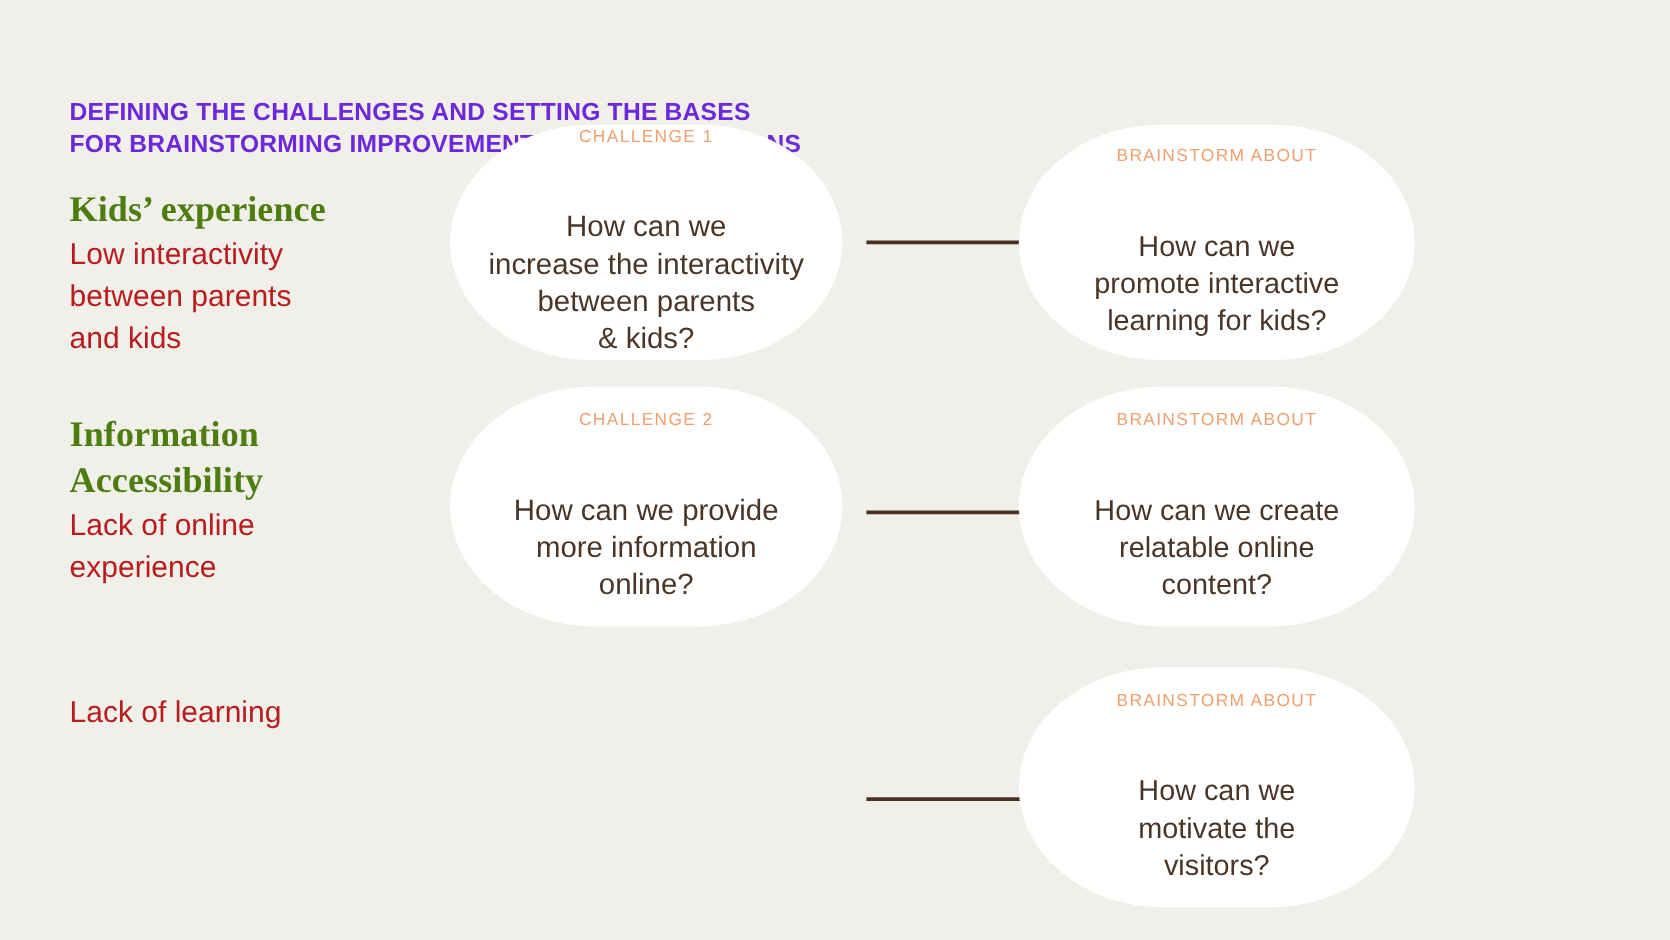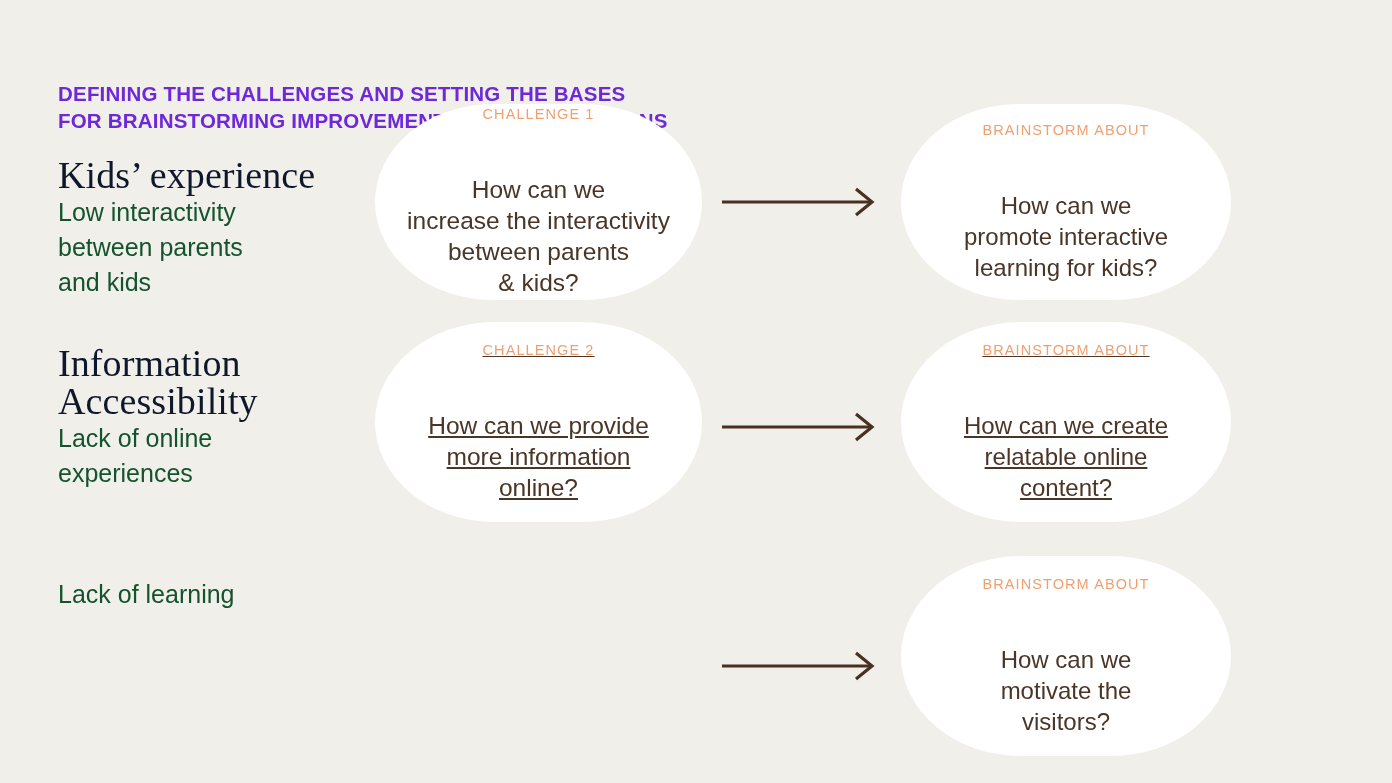--- a/index.html
+++ b/index.html
@@ -42,33 +42,33 @@
     position: absolute;
     left: 58px;
     width: 300px;
   }
   .row-0 .label-col { top: 52px; }
   .row-1 .label-col { top: 22px; }
   .row-2 .label-col { top: 20px; }
 
   .label-title {
     font-family: "Liberation Serif", "DejaVu Serif", serif;
-    font-weight: normal;
-    font-size: 38px;
+    font-weight: bold;
+    font-size: 30px;
     line-height: 38px;
-    color: #0f172a;
+    color: #4d7c0f;
     letter-spacing: 0.1px;
     white-space: pre-line;
   }
   .label-sub {
     font-family: "Liberation Sans", sans-serif;
     font-weight: normal;
     font-size: 25px;
     line-height: 35px;
-    color: #14532d;
+    color: #b91c1c;
     white-space: pre-line;
     margin-top: 1px;
   }
 
   
   .bubble {
     position: absolute;
     background: #ffffff;
     border-radius: 120px / 100px;
     box-sizing: border-box;
@@ -78,26 +78,26 @@
     justify-content: center;
     text-align: center;
     padding: 0 18px;
     gap: 43px;
   }
   .bubble-challenge {
     left: 375px;
     width: 327px;
   }
   .bubble-brainstorm {
-    left: 901px;
+    left: 849px;
     width: 330px;
     justify-content: center;
   }
   .row-0 .bubble { top: 0px; height: 196px; }
-  .row-1 .bubble { top: 0px; height: 200px; text-decoration: underline; }
+  .row-1 .bubble { top: 0px; height: 200px; }
   .row-2 .bubble { top: 0px; height: 200px; }
 
   .bubble-kicker {
     font-family: "Liberation Sans", sans-serif;
     font-size: 14.5px;
     letter-spacing: 1.1px;
     color: #f0a070;
     margin-bottom: 9px;
   }
   .bubble-text {
@@ -155,21 +155,21 @@
 promote interactive
 learning for kids?</div>
     </div>
   </div>
 
   <div class="row row-1">
     <div class="label-col">
       <div class="label-title">Information
 Accessibility</div>
       <div class="label-sub">Lack of online
-experiences</div>
+experience</div>
     </div>
     <div class="bubble bubble-challenge">
       <div class="bubble-kicker">CHALLENGE 2</div>
       <div class="bubble-text">How can we provide
 more information
 online?</div>
     </div>
     <div class="arrow">
       <svg width="155" height="30" viewBox="0 0 155 30">
         <path d="M0 15 H148" stroke="#4a3020" stroke-width="3.2" fill="none"></path>

